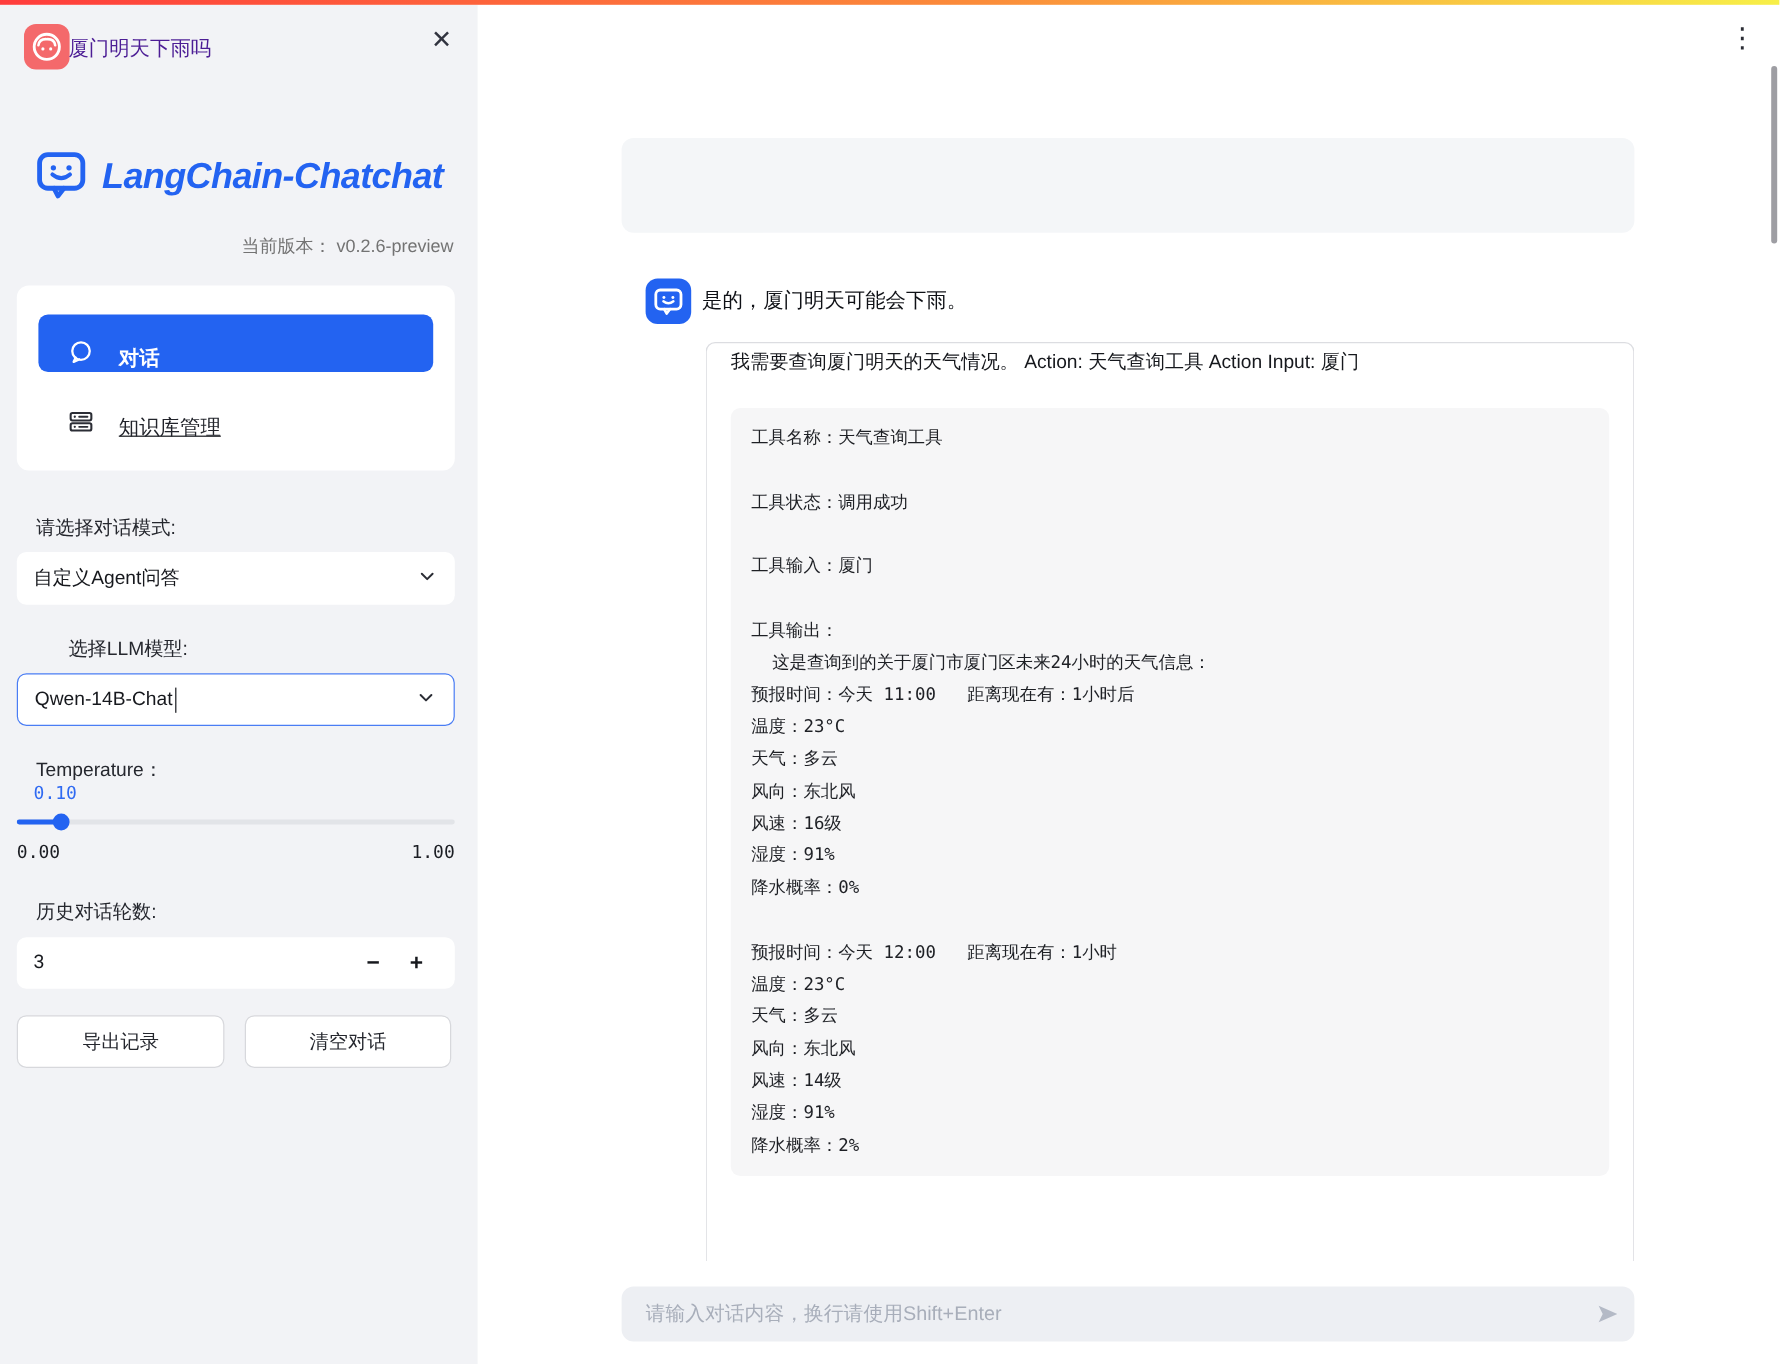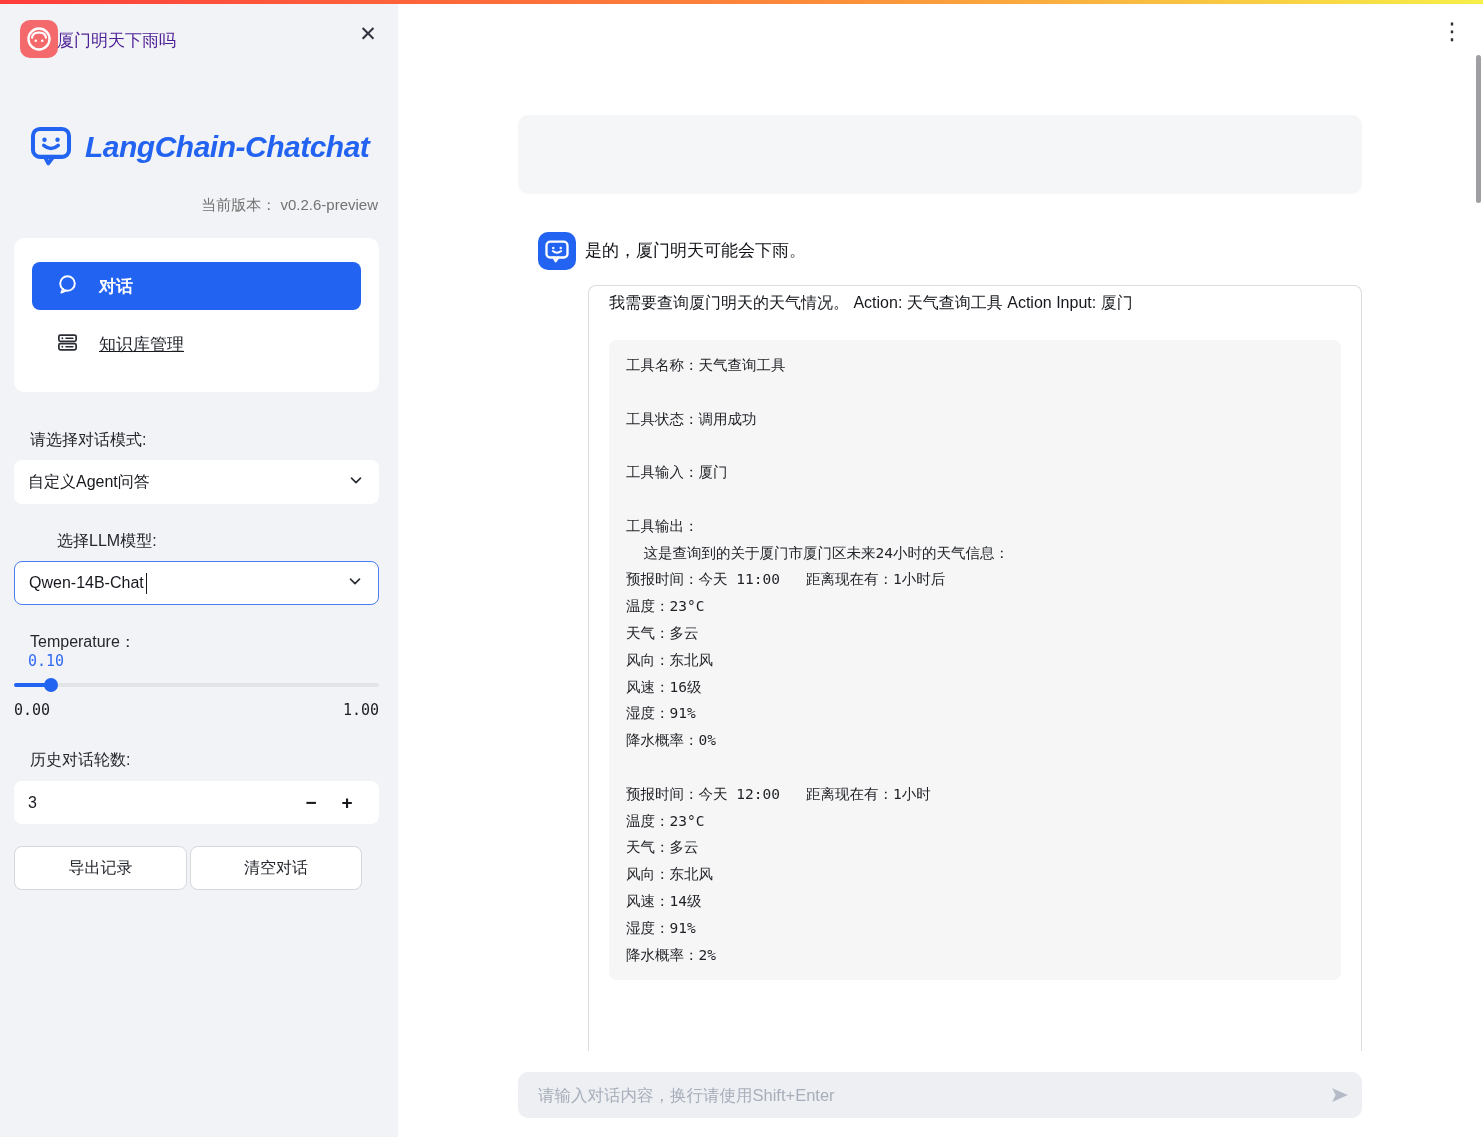--- a/index.html
+++ b/index.html
@@ -15,21 +15,21 @@
   .sidebar { position:absolute; top:4px; left:0; width:398px; height:1133px; background:#f2f3f6; }
   .sidebar-close { position:absolute; top:14px; left:352px; width:32px; height:32px;
     background:none; border:none; font-size:21px; color:#31333f; cursor:pointer; line-height:32px; text-align:center; }
   .logo-row { position:absolute; top:118px; left:26px; display:flex; align-items:center; gap:9px; }
   .logo-text { font-size:30px; font-weight:bold; font-style:italic; color:#2363f1; letter-spacing:-0.5px; }
   .version-row { position:absolute; top:192px; right:20px; font-size:15px; color:#737373; }
 
   .nav-card { position:absolute; top:234px; left:14px; width:365px; height:154px;
     background:#ffffff; border-radius:10px; }
   .nav-item { position:absolute; left:18px; width:329px; height:48px; border-radius:8px;
-    display:flex; align-items:center; padding-left:24px; gap:20px; cursor:pointer; }
+    display:flex; align-items:flex-end; padding-left:24px; gap:20px; cursor:pointer; }
   .nav-item.active { top:24px; background:#2363f1; }
   .nav-item.active .nav-label { color:#ffffff; font-weight:bold; font-size:17px; }
   .nav-item.plain { top:82px; background:transparent;text-decoration:underline; }
   .nav-item.plain .nav-label { color:#22242b; font-size:17px; }
 
   .side-label { position:absolute; left:30px; font-size:16px; color:#25272e; }
   .select-box { position:absolute; left:14px; width:365px; height:44px; background:#ffffff;
     border-radius:8px; display:flex; align-items:center; padding:0 14px; cursor:pointer; }
   .select-box .value { font-size:16px; color:#16181d; flex:1; }
   .select-box.focused { border:1.5px solid #4a7df4; }
@@ -46,21 +46,21 @@
 
   .number-input { position:absolute; top:777px; left:14px; width:365px; height:43px; background:#ffffff;
     border-radius:8px; display:flex; align-items:center; padding:0 14px; }
   .number-input .value { font-size:16px; color:#16181d; flex:1; }
   .step-btn { background:none; border:none; font-size:19px; font-weight:bold; color:#16181d;
     width:36px; height:36px; cursor:pointer; }
 
   .side-btn { position:absolute; top:842px; height:44px; background:#ffffff; border:1px solid #d7d8dc;
     border-radius:8px; font-size:16px; color:#25272e; cursor:pointer; font-family:"Liberation Sans", sans-serif; }
   .btn-export { left:14px; width:173px; }
-  .btn-clear { left:190px; width:172px; }
+  .btn-clear { left:204px; width:172px; }
 
   
   .kebab { position:absolute; top:16px; right:17px; width:28px; height:30px; background:none; border:none;
     font-size:23px; color:#2b2d35; cursor:pointer; line-height:28px; }
 
   .user-row { position:absolute; top:115px; left:518px; width:844px; height:79px;
     background:#f4f6f8; border-radius:10px; }
   .avatar { width:38px; height:38px; border-radius:10px; display:flex; align-items:center; justify-content:center; }
   .avatar.user { position:absolute; top:20px; left:20px; background:#f4696b; }
   .avatar.assistant { position:absolute; top:232px; left:538px; background:#2363f1; }

